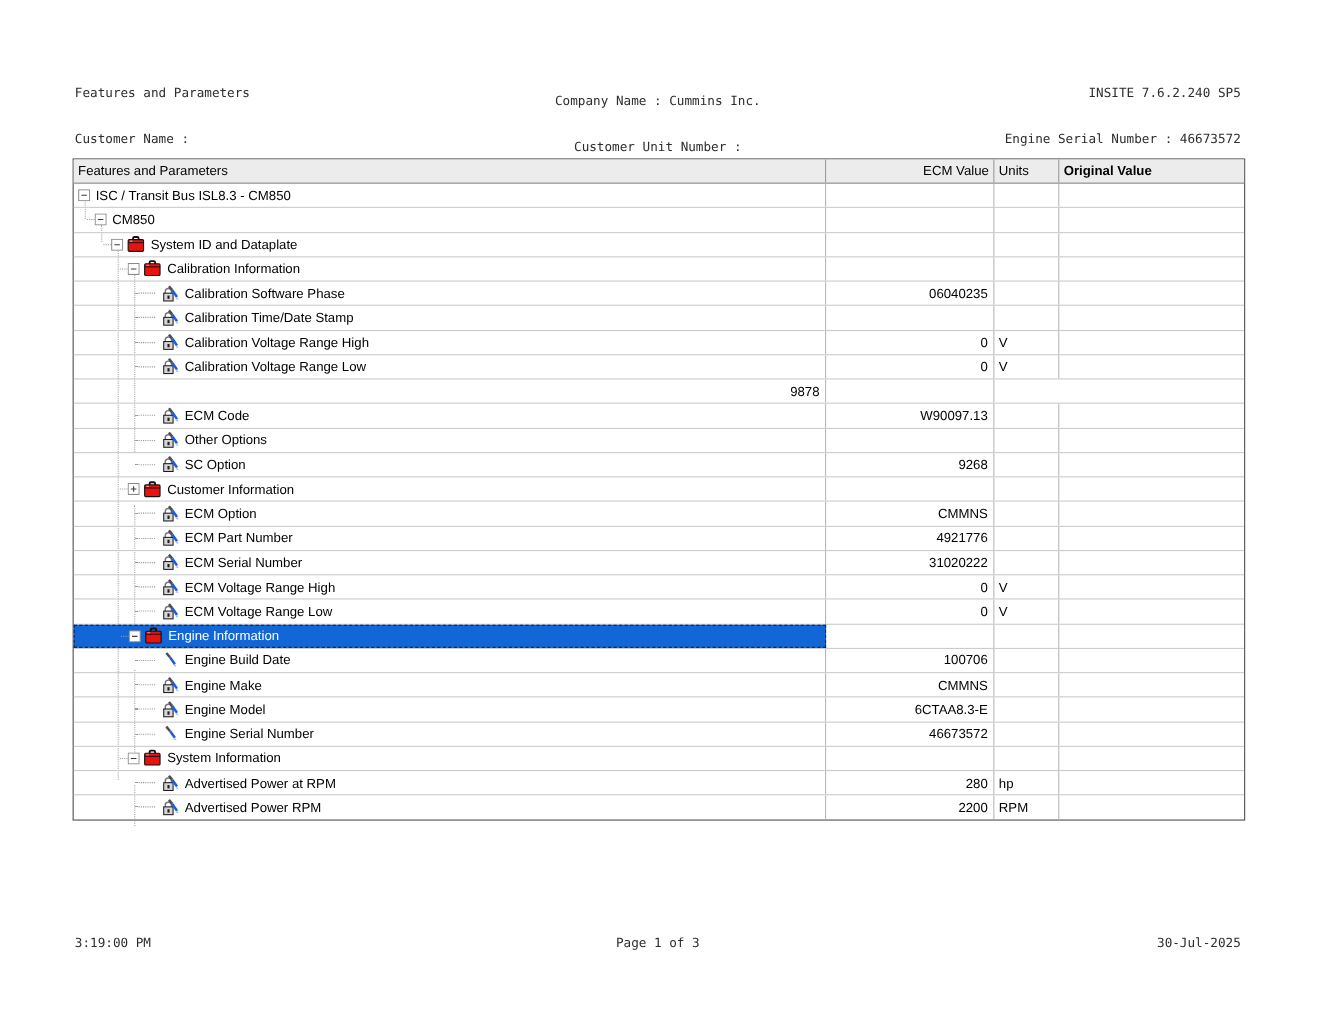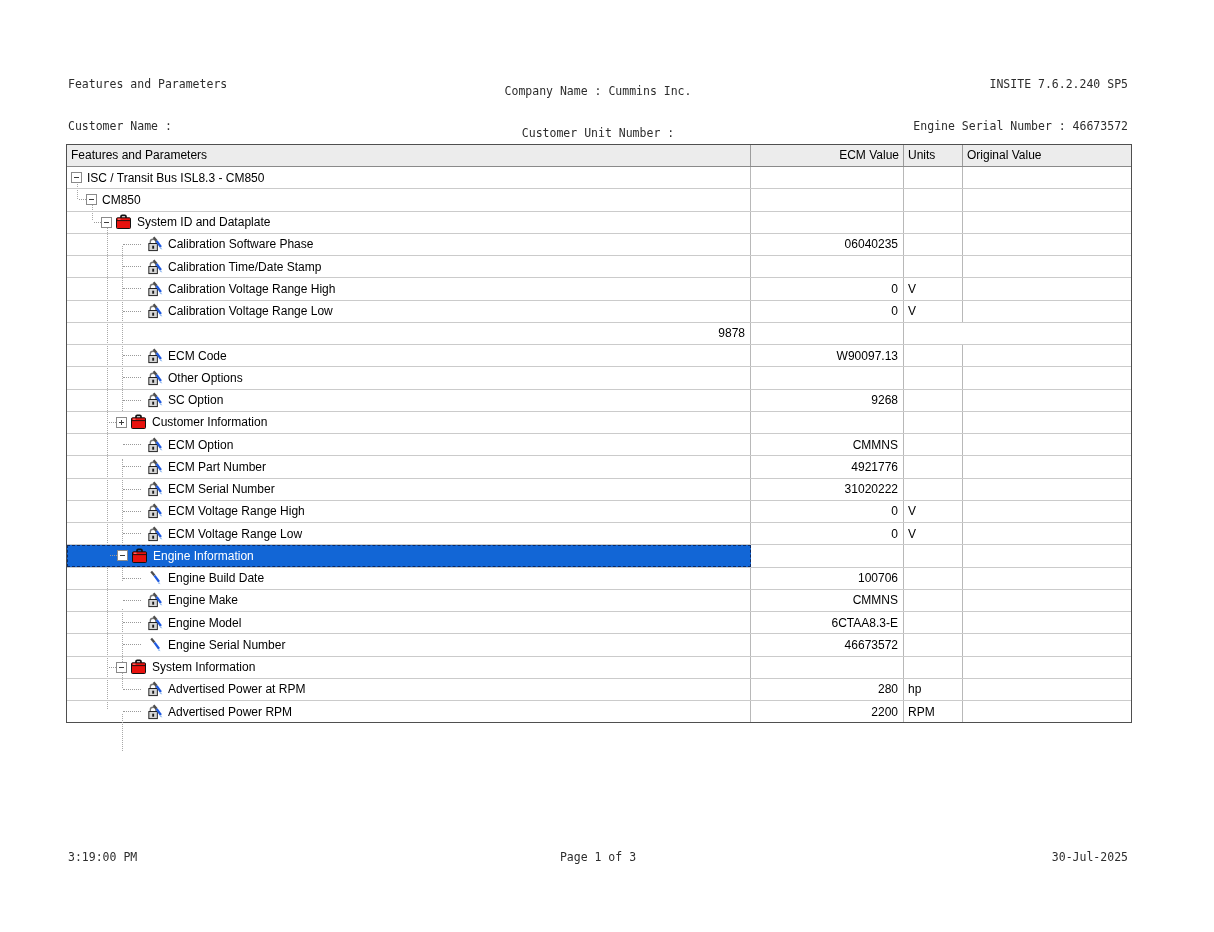--- a/index.html
+++ b/index.html
@@ -14,21 +14,21 @@
   #ftr-center{position:absolute;left:0;top:850px;width:1196px;text-align:center;}
   #ftr-right{position:absolute;right:86px;top:850px;text-align:right;}
 
   #table{position:absolute;left:66px;top:144px;width:1064px;border:1px solid #4f4f4f;
          background:#ffffff;}
   .hrow{display:grid;grid-template-columns:684px 153px 59px 168px;height:21px;
         background:#ececec;border-bottom:1px solid #8a8a8a;}
   .hcell{font-size:12px;color:#000;padding:3px 4px 0 4px;border-right:1px solid #9c9c9c;
          overflow:hidden;white-space:nowrap;}
   .hcell.h-val{text-align:right;}
-  .hcell:last-child{border-right:none;}
+  .hcell:last-child{border-right:none;font-weight:bold;}
 
   #tbody{position:relative;}
   #guides{position:absolute;left:0;top:0;width:684px;height:100%;z-index:0;}
   .vg{position:absolute;width:0;border-left:1px dotted #a8a8a8;}
 
   .row{display:grid;grid-template-columns:684px 153px 59px 168px;height:21.25px;
        border-bottom:1px solid #cbcbcb;position:relative;z-index:1;}
   .row:last-child{border-bottom:none;}
   .cell{border-right:1px solid #b8b8b8;overflow:hidden;display:flex;align-items:center;
         font-size:12px;color:#000;white-space:nowrap;}
@@ -128,386 +128,409 @@
               <line x1="3" y1="5.2" x2="5.5" y2="5.2" stroke="#ff8a86" stroke-width="1"></line>
             </svg>
           </span>
           <span class="tlabel">System ID and Dataplate</span>
         </div>
         <div class="cell c-val"></div>
         <div class="cell c-units"></div>
         <div class="cell c-orig"></div>
       </div>
       <div class="row">
-        <div class="cell c-tree" style="padding-left: 56px;">
-          <span class="stub"></span>
-          <span class="tico">
-            <svg width="17" height="16" viewBox="0 0 18 16">
-              <path d="M4.5 8 V5.8 Q4.5 3 7.5 3 Q10.5 3 10.5 5.8 V8" fill="none" stroke="#777" stroke-width="1.4"></path>
-              <rect x="3" y="7.5" width="9" height="7.5" fill="#d6d6d6" stroke="#1a1a1a"></rect>
-              <rect x="6.6" y="9.8" width="2" height="3.2" fill="#1a1a1a"></rect>
-              <line x1="8" y1="0.8" x2="11.2" y2="4.6" stroke="#4d4d4d" stroke-width="2.4"></line>
-              <line x1="11.2" y1="4.6" x2="15.8" y2="11.2" stroke="#1f5ae0" stroke-width="2.4"></line>
-              <path d="M15.8 11.2 l1.6 2.6 l-2.9 -0.9 z" fill="#9cc0f0"></path>
-            </svg>
-          </span>
-          <span class="tlabel">Calibration Software Phase</span>
-        </div>
-        <div class="cell c-val">06040235</div>
-        <div class="cell c-units"></div>
-        <div class="cell c-orig"></div>
-      </div>
-      <div class="row">
-        <div class="cell c-tree" style="padding-left: 56px;">
-          <span class="stub"></span>
-          <span class="tico">
-            <svg width="17" height="16" viewBox="0 0 18 16">
-              <path d="M4.5 8 V5.8 Q4.5 3 7.5 3 Q10.5 3 10.5 5.8 V8" fill="none" stroke="#777" stroke-width="1.4"></path>
-              <rect x="3" y="7.5" width="9" height="7.5" fill="#d6d6d6" stroke="#1a1a1a"></rect>
-              <rect x="6.6" y="9.8" width="2" height="3.2" fill="#1a1a1a"></rect>
-              <line x1="8" y1="0.8" x2="11.2" y2="4.6" stroke="#4d4d4d" stroke-width="2.4"></line>
-              <line x1="11.2" y1="4.6" x2="15.8" y2="11.2" stroke="#1f5ae0" stroke-width="2.4"></line>
-              <path d="M15.8 11.2 l1.6 2.6 l-2.9 -0.9 z" fill="#9cc0f0"></path>
-            </svg>
-          </span>
-          <span class="tlabel">Calibration Time/Date Stamp</span>
-        </div>
-        <div class="cell c-val"></div>
-        <div class="cell c-units"></div>
-        <div class="cell c-orig"></div>
-      </div>
-      <div class="row">
-        <div class="cell c-tree" style="padding-left: 56px;">
-          <span class="stub"></span>
-          <span class="tico">
-            <svg width="17" height="16" viewBox="0 0 18 16">
-              <path d="M4.5 8 V5.8 Q4.5 3 7.5 3 Q10.5 3 10.5 5.8 V8" fill="none" stroke="#777" stroke-width="1.4"></path>
-              <rect x="3" y="7.5" width="9" height="7.5" fill="#d6d6d6" stroke="#1a1a1a"></rect>
-              <rect x="6.6" y="9.8" width="2" height="3.2" fill="#1a1a1a"></rect>
-              <line x1="8" y1="0.8" x2="11.2" y2="4.6" stroke="#4d4d4d" stroke-width="2.4"></line>
-              <line x1="11.2" y1="4.6" x2="15.8" y2="11.2" stroke="#1f5ae0" stroke-width="2.4"></line>
-              <path d="M15.8 11.2 l1.6 2.6 l-2.9 -0.9 z" fill="#9cc0f0"></path>
-            </svg>
-          </span>
-          <span class="tlabel">Calibration Voltage Range High</span>
-        </div>
-        <div class="cell c-val">0</div>
-        <div class="cell c-units">V</div>
-        <div class="cell c-orig"></div>
-      </div>
-      <div class="row">
-        <div class="cell c-tree" style="padding-left: 56px;">
-          <span class="stub"></span>
-          <span class="tico">
-            <svg width="17" height="16" viewBox="0 0 18 16">
-              <path d="M4.5 8 V5.8 Q4.5 3 7.5 3 Q10.5 3 10.5 5.8 V8" fill="none" stroke="#777" stroke-width="1.4"></path>
-              <rect x="3" y="7.5" width="9" height="7.5" fill="#d6d6d6" stroke="#1a1a1a"></rect>
-              <rect x="6.6" y="9.8" width="2" height="3.2" fill="#1a1a1a"></rect>
-              <line x1="8" y1="0.8" x2="11.2" y2="4.6" stroke="#4d4d4d" stroke-width="2.4"></line>
-              <line x1="11.2" y1="4.6" x2="15.8" y2="11.2" stroke="#1f5ae0" stroke-width="2.4"></line>
-              <path d="M15.8 11.2 l1.6 2.6 l-2.9 -0.9 z" fill="#9cc0f0"></path>
-            </svg>
-          </span>
-          <span class="tlabel">Calibration Voltage Range Low</span>
-        </div>
-        <div class="cell c-val">0</div>
-        <div class="cell c-units">V</div>
-        <div class="cell c-orig"></div>
-      </div>
-      <div class="row">
-        <div class="cell c-val">9878</div>
-        <div class="cell c-units"></div>
-        <div class="cell c-orig"></div>
-      </div>
-      <div class="row">
-        <div class="cell c-tree" style="padding-left: 56px;">
-          <span class="stub"></span>
-          <span class="tico">
-            <svg width="17" height="16" viewBox="0 0 18 16">
-              <path d="M4.5 8 V5.8 Q4.5 3 7.5 3 Q10.5 3 10.5 5.8 V8" fill="none" stroke="#777" stroke-width="1.4"></path>
-              <rect x="3" y="7.5" width="9" height="7.5" fill="#d6d6d6" stroke="#1a1a1a"></rect>
-              <rect x="6.6" y="9.8" width="2" height="3.2" fill="#1a1a1a"></rect>
-              <line x1="8" y1="0.8" x2="11.2" y2="4.6" stroke="#4d4d4d" stroke-width="2.4"></line>
-              <line x1="11.2" y1="4.6" x2="15.8" y2="11.2" stroke="#1f5ae0" stroke-width="2.4"></line>
-              <path d="M15.8 11.2 l1.6 2.6 l-2.9 -0.9 z" fill="#9cc0f0"></path>
-            </svg>
-          </span>
-          <span class="tlabel">ECM Code</span>
-        </div>
-        <div class="cell c-val">W90097.13</div>
-        <div class="cell c-units"></div>
-        <div class="cell c-orig"></div>
-      </div>
-      <div class="row">
-        <div class="cell c-tree" style="padding-left: 56px;">
-          <span class="stub"></span>
-          <span class="tico">
-            <svg width="17" height="16" viewBox="0 0 18 16">
-              <path d="M4.5 8 V5.8 Q4.5 3 7.5 3 Q10.5 3 10.5 5.8 V8" fill="none" stroke="#777" stroke-width="1.4"></path>
-              <rect x="3" y="7.5" width="9" height="7.5" fill="#d6d6d6" stroke="#1a1a1a"></rect>
-              <rect x="6.6" y="9.8" width="2" height="3.2" fill="#1a1a1a"></rect>
-              <line x1="8" y1="0.8" x2="11.2" y2="4.6" stroke="#4d4d4d" stroke-width="2.4"></line>
-              <line x1="11.2" y1="4.6" x2="15.8" y2="11.2" stroke="#1f5ae0" stroke-width="2.4"></line>
-              <path d="M15.8 11.2 l1.6 2.6 l-2.9 -0.9 z" fill="#9cc0f0"></path>
-            </svg>
-          </span>
-          <span class="tlabel">Other Options</span>
-        </div>
-        <div class="cell c-val"></div>
-        <div class="cell c-units"></div>
-        <div class="cell c-orig"></div>
-      </div>
-      <div class="row">
-        <div class="cell c-tree" style="padding-left: 56px;">
-          <span class="stub"></span>
-          <span class="tico">
-            <svg width="17" height="16" viewBox="0 0 18 16">
-              <path d="M4.5 8 V5.8 Q4.5 3 7.5 3 Q10.5 3 10.5 5.8 V8" fill="none" stroke="#777" stroke-width="1.4"></path>
-              <rect x="3" y="7.5" width="9" height="7.5" fill="#d6d6d6" stroke="#1a1a1a"></rect>
-              <rect x="6.6" y="9.8" width="2" height="3.2" fill="#1a1a1a"></rect>
-              <line x1="8" y1="0.8" x2="11.2" y2="4.6" stroke="#4d4d4d" stroke-width="2.4"></line>
-              <line x1="11.2" y1="4.6" x2="15.8" y2="11.2" stroke="#1f5ae0" stroke-width="2.4"></line>
-              <path d="M15.8 11.2 l1.6 2.6 l-2.9 -0.9 z" fill="#9cc0f0"></path>
-            </svg>
-          </span>
-          <span class="tlabel">SC Option</span>
-        </div>
-        <div class="cell c-val">9268</div>
-        <div class="cell c-units"></div>
-        <div class="cell c-orig"></div>
-      </div>
-      <div class="row">
         <div class="cell c-tree" style="padding-left: 42px;">
           <span class="gstub"></span>
           <span class="xbox">
             <svg width="11" height="11" viewBox="0 0 11 11">
               <rect x="0.5" y="0.5" width="10" height="10" fill="#ffffff" stroke="#8a8a8a"></rect>
               <line x1="3" y1="5.5" x2="8" y2="5.5" stroke="#3c3c3c"></line>
-              <line x1="5.5" y1="3" x2="5.5" y2="8" stroke="#3c3c3c"></line>
             </svg>
           </span>
           <span class="tico">
             <svg width="17" height="16" viewBox="0 0 17 16">
               <path d="M6 4 V2.6 Q6 1.4 7.2 1.4 H9.8 Q11 1.4 11 2.6 V4" fill="none" stroke="#111" stroke-width="1.7"></path>
               <rect x="1.5" y="3.8" width="14" height="10.7" rx="1" fill="#e8120e" stroke="#111"></rect>
               <line x1="1.5" y1="6.6" x2="15.5" y2="6.6" stroke="#111" stroke-width="0.9"></line>
               <line x1="3" y1="5.2" x2="5.5" y2="5.2" stroke="#ff8a86" stroke-width="1"></line>
             </svg>
           </span>
-          <span class="tlabel">Customer Information</span>
-        </div>
-        <div class="cell c-val"></div>
-        <div class="cell c-units"></div>
-        <div class="cell c-orig"></div>
-      </div>
-      <div class="row">
-        <div class="cell c-tree" style="padding-left: 56px;">
-          <span class="stub"></span>
-          <span class="tico">
-            <svg width="17" height="16" viewBox="0 0 18 16">
-              <path d="M4.5 8 V5.8 Q4.5 3 7.5 3 Q10.5 3 10.5 5.8 V8" fill="none" stroke="#777" stroke-width="1.4"></path>
-              <rect x="3" y="7.5" width="9" height="7.5" fill="#d6d6d6" stroke="#1a1a1a"></rect>
-              <rect x="6.6" y="9.8" width="2" height="3.2" fill="#1a1a1a"></rect>
-              <line x1="8" y1="0.8" x2="11.2" y2="4.6" stroke="#4d4d4d" stroke-width="2.4"></line>
-              <line x1="11.2" y1="4.6" x2="15.8" y2="11.2" stroke="#1f5ae0" stroke-width="2.4"></line>
-              <path d="M15.8 11.2 l1.6 2.6 l-2.9 -0.9 z" fill="#9cc0f0"></path>
-            </svg>
-          </span>
-          <span class="tlabel">ECM Option</span>
-        </div>
-        <div class="cell c-val">CMMNS</div>
-        <div class="cell c-units"></div>
-        <div class="cell c-orig"></div>
-      </div>
-      <div class="row">
-        <div class="cell c-tree" style="padding-left: 56px;">
-          <span class="stub"></span>
-          <span class="tico">
-            <svg width="17" height="16" viewBox="0 0 18 16">
-              <path d="M4.5 8 V5.8 Q4.5 3 7.5 3 Q10.5 3 10.5 5.8 V8" fill="none" stroke="#777" stroke-width="1.4"></path>
-              <rect x="3" y="7.5" width="9" height="7.5" fill="#d6d6d6" stroke="#1a1a1a"></rect>
-              <rect x="6.6" y="9.8" width="2" height="3.2" fill="#1a1a1a"></rect>
-              <line x1="8" y1="0.8" x2="11.2" y2="4.6" stroke="#4d4d4d" stroke-width="2.4"></line>
-              <line x1="11.2" y1="4.6" x2="15.8" y2="11.2" stroke="#1f5ae0" stroke-width="2.4"></line>
-              <path d="M15.8 11.2 l1.6 2.6 l-2.9 -0.9 z" fill="#9cc0f0"></path>
-            </svg>
-          </span>
-          <span class="tlabel">ECM Part Number</span>
-        </div>
-        <div class="cell c-val">4921776</div>
-        <div class="cell c-units"></div>
-        <div class="cell c-orig"></div>
-      </div>
-      <div class="row">
-        <div class="cell c-tree" style="padding-left: 56px;">
-          <span class="stub"></span>
-          <span class="tico">
-            <svg width="17" height="16" viewBox="0 0 18 16">
-              <path d="M4.5 8 V5.8 Q4.5 3 7.5 3 Q10.5 3 10.5 5.8 V8" fill="none" stroke="#777" stroke-width="1.4"></path>
-              <rect x="3" y="7.5" width="9" height="7.5" fill="#d6d6d6" stroke="#1a1a1a"></rect>
-              <rect x="6.6" y="9.8" width="2" height="3.2" fill="#1a1a1a"></rect>
-              <line x1="8" y1="0.8" x2="11.2" y2="4.6" stroke="#4d4d4d" stroke-width="2.4"></line>
-              <line x1="11.2" y1="4.6" x2="15.8" y2="11.2" stroke="#1f5ae0" stroke-width="2.4"></line>
-              <path d="M15.8 11.2 l1.6 2.6 l-2.9 -0.9 z" fill="#9cc0f0"></path>
-            </svg>
-          </span>
-          <span class="tlabel">ECM Serial Number</span>
-        </div>
-        <div class="cell c-val">31020222</div>
-        <div class="cell c-units"></div>
-        <div class="cell c-orig"></div>
-      </div>
-      <div class="row">
-        <div class="cell c-tree" style="padding-left: 56px;">
-          <span class="stub"></span>
-          <span class="tico">
-            <svg width="17" height="16" viewBox="0 0 18 16">
-              <path d="M4.5 8 V5.8 Q4.5 3 7.5 3 Q10.5 3 10.5 5.8 V8" fill="none" stroke="#777" stroke-width="1.4"></path>
-              <rect x="3" y="7.5" width="9" height="7.5" fill="#d6d6d6" stroke="#1a1a1a"></rect>
-              <rect x="6.6" y="9.8" width="2" height="3.2" fill="#1a1a1a"></rect>
-              <line x1="8" y1="0.8" x2="11.2" y2="4.6" stroke="#4d4d4d" stroke-width="2.4"></line>
-              <line x1="11.2" y1="4.6" x2="15.8" y2="11.2" stroke="#1f5ae0" stroke-width="2.4"></line>
-              <path d="M15.8 11.2 l1.6 2.6 l-2.9 -0.9 z" fill="#9cc0f0"></path>
-            </svg>
-          </span>
-          <span class="tlabel">ECM Voltage Range High</span>
+          <span class="tlabel">Calibration Information</span>
+        </div>
+        <div class="cell c-val"></div>
+        <div class="cell c-units"></div>
+        <div class="cell c-orig"></div>
+      </div>
+      <div class="row">
+        <div class="cell c-tree" style="padding-left: 56px;">
+          <span class="stub"></span>
+          <span class="tico">
+            <svg width="17" height="16" viewBox="0 0 18 16">
+              <path d="M4.5 8 V5.8 Q4.5 3 7.5 3 Q10.5 3 10.5 5.8 V8" fill="none" stroke="#777" stroke-width="1.4"></path>
+              <rect x="3" y="7.5" width="9" height="7.5" fill="#d6d6d6" stroke="#1a1a1a"></rect>
+              <rect x="6.6" y="9.8" width="2" height="3.2" fill="#1a1a1a"></rect>
+              <line x1="8" y1="0.8" x2="11.2" y2="4.6" stroke="#4d4d4d" stroke-width="2.4"></line>
+              <line x1="11.2" y1="4.6" x2="15.8" y2="11.2" stroke="#1f5ae0" stroke-width="2.4"></line>
+              <path d="M15.8 11.2 l1.6 2.6 l-2.9 -0.9 z" fill="#9cc0f0"></path>
+            </svg>
+          </span>
+          <span class="tlabel">Calibration Software Phase</span>
+        </div>
+        <div class="cell c-val">06040235</div>
+        <div class="cell c-units"></div>
+        <div class="cell c-orig"></div>
+      </div>
+      <div class="row">
+        <div class="cell c-tree" style="padding-left: 56px;">
+          <span class="stub"></span>
+          <span class="tico">
+            <svg width="17" height="16" viewBox="0 0 18 16">
+              <path d="M4.5 8 V5.8 Q4.5 3 7.5 3 Q10.5 3 10.5 5.8 V8" fill="none" stroke="#777" stroke-width="1.4"></path>
+              <rect x="3" y="7.5" width="9" height="7.5" fill="#d6d6d6" stroke="#1a1a1a"></rect>
+              <rect x="6.6" y="9.8" width="2" height="3.2" fill="#1a1a1a"></rect>
+              <line x1="8" y1="0.8" x2="11.2" y2="4.6" stroke="#4d4d4d" stroke-width="2.4"></line>
+              <line x1="11.2" y1="4.6" x2="15.8" y2="11.2" stroke="#1f5ae0" stroke-width="2.4"></line>
+              <path d="M15.8 11.2 l1.6 2.6 l-2.9 -0.9 z" fill="#9cc0f0"></path>
+            </svg>
+          </span>
+          <span class="tlabel">Calibration Time/Date Stamp</span>
+        </div>
+        <div class="cell c-val"></div>
+        <div class="cell c-units"></div>
+        <div class="cell c-orig"></div>
+      </div>
+      <div class="row">
+        <div class="cell c-tree" style="padding-left: 56px;">
+          <span class="stub"></span>
+          <span class="tico">
+            <svg width="17" height="16" viewBox="0 0 18 16">
+              <path d="M4.5 8 V5.8 Q4.5 3 7.5 3 Q10.5 3 10.5 5.8 V8" fill="none" stroke="#777" stroke-width="1.4"></path>
+              <rect x="3" y="7.5" width="9" height="7.5" fill="#d6d6d6" stroke="#1a1a1a"></rect>
+              <rect x="6.6" y="9.8" width="2" height="3.2" fill="#1a1a1a"></rect>
+              <line x1="8" y1="0.8" x2="11.2" y2="4.6" stroke="#4d4d4d" stroke-width="2.4"></line>
+              <line x1="11.2" y1="4.6" x2="15.8" y2="11.2" stroke="#1f5ae0" stroke-width="2.4"></line>
+              <path d="M15.8 11.2 l1.6 2.6 l-2.9 -0.9 z" fill="#9cc0f0"></path>
+            </svg>
+          </span>
+          <span class="tlabel">Calibration Voltage Range High</span>
         </div>
         <div class="cell c-val">0</div>
         <div class="cell c-units">V</div>
         <div class="cell c-orig"></div>
       </div>
       <div class="row">
         <div class="cell c-tree" style="padding-left: 56px;">
           <span class="stub"></span>
           <span class="tico">
             <svg width="17" height="16" viewBox="0 0 18 16">
               <path d="M4.5 8 V5.8 Q4.5 3 7.5 3 Q10.5 3 10.5 5.8 V8" fill="none" stroke="#777" stroke-width="1.4"></path>
               <rect x="3" y="7.5" width="9" height="7.5" fill="#d6d6d6" stroke="#1a1a1a"></rect>
               <rect x="6.6" y="9.8" width="2" height="3.2" fill="#1a1a1a"></rect>
               <line x1="8" y1="0.8" x2="11.2" y2="4.6" stroke="#4d4d4d" stroke-width="2.4"></line>
               <line x1="11.2" y1="4.6" x2="15.8" y2="11.2" stroke="#1f5ae0" stroke-width="2.4"></line>
               <path d="M15.8 11.2 l1.6 2.6 l-2.9 -0.9 z" fill="#9cc0f0"></path>
             </svg>
           </span>
-          <span class="tlabel">ECM Voltage Range Low</span>
+          <span class="tlabel">Calibration Voltage Range Low</span>
         </div>
         <div class="cell c-val">0</div>
         <div class="cell c-units">V</div>
         <div class="cell c-orig"></div>
       </div>
-      <div class="row sel">
+      <div class="row">
+        <div class="cell c-val">9878</div>
+        <div class="cell c-units"></div>
+        <div class="cell c-orig"></div>
+      </div>
+      <div class="row">
+        <div class="cell c-tree" style="padding-left: 56px;">
+          <span class="stub"></span>
+          <span class="tico">
+            <svg width="17" height="16" viewBox="0 0 18 16">
+              <path d="M4.5 8 V5.8 Q4.5 3 7.5 3 Q10.5 3 10.5 5.8 V8" fill="none" stroke="#777" stroke-width="1.4"></path>
+              <rect x="3" y="7.5" width="9" height="7.5" fill="#d6d6d6" stroke="#1a1a1a"></rect>
+              <rect x="6.6" y="9.8" width="2" height="3.2" fill="#1a1a1a"></rect>
+              <line x1="8" y1="0.8" x2="11.2" y2="4.6" stroke="#4d4d4d" stroke-width="2.4"></line>
+              <line x1="11.2" y1="4.6" x2="15.8" y2="11.2" stroke="#1f5ae0" stroke-width="2.4"></line>
+              <path d="M15.8 11.2 l1.6 2.6 l-2.9 -0.9 z" fill="#9cc0f0"></path>
+            </svg>
+          </span>
+          <span class="tlabel">ECM Code</span>
+        </div>
+        <div class="cell c-val">W90097.13</div>
+        <div class="cell c-units"></div>
+        <div class="cell c-orig"></div>
+      </div>
+      <div class="row">
+        <div class="cell c-tree" style="padding-left: 56px;">
+          <span class="stub"></span>
+          <span class="tico">
+            <svg width="17" height="16" viewBox="0 0 18 16">
+              <path d="M4.5 8 V5.8 Q4.5 3 7.5 3 Q10.5 3 10.5 5.8 V8" fill="none" stroke="#777" stroke-width="1.4"></path>
+              <rect x="3" y="7.5" width="9" height="7.5" fill="#d6d6d6" stroke="#1a1a1a"></rect>
+              <rect x="6.6" y="9.8" width="2" height="3.2" fill="#1a1a1a"></rect>
+              <line x1="8" y1="0.8" x2="11.2" y2="4.6" stroke="#4d4d4d" stroke-width="2.4"></line>
+              <line x1="11.2" y1="4.6" x2="15.8" y2="11.2" stroke="#1f5ae0" stroke-width="2.4"></line>
+              <path d="M15.8 11.2 l1.6 2.6 l-2.9 -0.9 z" fill="#9cc0f0"></path>
+            </svg>
+          </span>
+          <span class="tlabel">Other Options</span>
+        </div>
+        <div class="cell c-val"></div>
+        <div class="cell c-units"></div>
+        <div class="cell c-orig"></div>
+      </div>
+      <div class="row">
+        <div class="cell c-tree" style="padding-left: 56px;">
+          <span class="stub"></span>
+          <span class="tico">
+            <svg width="17" height="16" viewBox="0 0 18 16">
+              <path d="M4.5 8 V5.8 Q4.5 3 7.5 3 Q10.5 3 10.5 5.8 V8" fill="none" stroke="#777" stroke-width="1.4"></path>
+              <rect x="3" y="7.5" width="9" height="7.5" fill="#d6d6d6" stroke="#1a1a1a"></rect>
+              <rect x="6.6" y="9.8" width="2" height="3.2" fill="#1a1a1a"></rect>
+              <line x1="8" y1="0.8" x2="11.2" y2="4.6" stroke="#4d4d4d" stroke-width="2.4"></line>
+              <line x1="11.2" y1="4.6" x2="15.8" y2="11.2" stroke="#1f5ae0" stroke-width="2.4"></line>
+              <path d="M15.8 11.2 l1.6 2.6 l-2.9 -0.9 z" fill="#9cc0f0"></path>
+            </svg>
+          </span>
+          <span class="tlabel">SC Option</span>
+        </div>
+        <div class="cell c-val">9268</div>
+        <div class="cell c-units"></div>
+        <div class="cell c-orig"></div>
+      </div>
+      <div class="row">
         <div class="cell c-tree" style="padding-left: 42px;">
           <span class="gstub"></span>
           <span class="xbox">
             <svg width="11" height="11" viewBox="0 0 11 11">
               <rect x="0.5" y="0.5" width="10" height="10" fill="#ffffff" stroke="#8a8a8a"></rect>
               <line x1="3" y1="5.5" x2="8" y2="5.5" stroke="#3c3c3c"></line>
+              <line x1="5.5" y1="3" x2="5.5" y2="8" stroke="#3c3c3c"></line>
             </svg>
           </span>
           <span class="tico">
             <svg width="17" height="16" viewBox="0 0 17 16">
               <path d="M6 4 V2.6 Q6 1.4 7.2 1.4 H9.8 Q11 1.4 11 2.6 V4" fill="none" stroke="#111" stroke-width="1.7"></path>
               <rect x="1.5" y="3.8" width="14" height="10.7" rx="1" fill="#e8120e" stroke="#111"></rect>
               <line x1="1.5" y1="6.6" x2="15.5" y2="6.6" stroke="#111" stroke-width="0.9"></line>
               <line x1="3" y1="5.2" x2="5.5" y2="5.2" stroke="#ff8a86" stroke-width="1"></line>
             </svg>
           </span>
-          <span class="tlabel">Engine Information</span>
-        </div>
-        <div class="cell c-val"></div>
-        <div class="cell c-units"></div>
-        <div class="cell c-orig"></div>
-      </div>
-      <div class="row">
-        <div class="cell c-tree" style="padding-left: 56px;">
-          <span class="stub"></span>
-          <span class="tico">
-            <svg width="17" height="16" viewBox="0 0 18 16">
-              <line x1="5.5" y1="1.2" x2="9" y2="5.4" stroke="#4d4d4d" stroke-width="2.4"></line>
-              <line x1="9" y1="5.4" x2="13.8" y2="12" stroke="#1f5ae0" stroke-width="2.4"></line>
-              <path d="M13.8 12 l1.6 2.6 l-2.9 -0.9 z" fill="#9cc0f0"></path>
-            </svg>
-          </span>
-          <span class="tlabel">Engine Build Date</span>
-        </div>
-        <div class="cell c-val">100706</div>
-        <div class="cell c-units"></div>
-        <div class="cell c-orig"></div>
-      </div>
-      <div class="row">
-        <div class="cell c-tree" style="padding-left: 56px;">
-          <span class="stub"></span>
-          <span class="tico">
-            <svg width="17" height="16" viewBox="0 0 18 16">
-              <path d="M4.5 8 V5.8 Q4.5 3 7.5 3 Q10.5 3 10.5 5.8 V8" fill="none" stroke="#777" stroke-width="1.4"></path>
-              <rect x="3" y="7.5" width="9" height="7.5" fill="#d6d6d6" stroke="#1a1a1a"></rect>
-              <rect x="6.6" y="9.8" width="2" height="3.2" fill="#1a1a1a"></rect>
-              <line x1="8" y1="0.8" x2="11.2" y2="4.6" stroke="#4d4d4d" stroke-width="2.4"></line>
-              <line x1="11.2" y1="4.6" x2="15.8" y2="11.2" stroke="#1f5ae0" stroke-width="2.4"></line>
-              <path d="M15.8 11.2 l1.6 2.6 l-2.9 -0.9 z" fill="#9cc0f0"></path>
-            </svg>
-          </span>
-          <span class="tlabel">Engine Make</span>
+          <span class="tlabel">Customer Information</span>
+        </div>
+        <div class="cell c-val"></div>
+        <div class="cell c-units"></div>
+        <div class="cell c-orig"></div>
+      </div>
+      <div class="row">
+        <div class="cell c-tree" style="padding-left: 56px;">
+          <span class="stub"></span>
+          <span class="tico">
+            <svg width="17" height="16" viewBox="0 0 18 16">
+              <path d="M4.5 8 V5.8 Q4.5 3 7.5 3 Q10.5 3 10.5 5.8 V8" fill="none" stroke="#777" stroke-width="1.4"></path>
+              <rect x="3" y="7.5" width="9" height="7.5" fill="#d6d6d6" stroke="#1a1a1a"></rect>
+              <rect x="6.6" y="9.8" width="2" height="3.2" fill="#1a1a1a"></rect>
+              <line x1="8" y1="0.8" x2="11.2" y2="4.6" stroke="#4d4d4d" stroke-width="2.4"></line>
+              <line x1="11.2" y1="4.6" x2="15.8" y2="11.2" stroke="#1f5ae0" stroke-width="2.4"></line>
+              <path d="M15.8 11.2 l1.6 2.6 l-2.9 -0.9 z" fill="#9cc0f0"></path>
+            </svg>
+          </span>
+          <span class="tlabel">ECM Option</span>
         </div>
         <div class="cell c-val">CMMNS</div>
         <div class="cell c-units"></div>
         <div class="cell c-orig"></div>
       </div>
       <div class="row">
         <div class="cell c-tree" style="padding-left: 56px;">
           <span class="stub"></span>
           <span class="tico">
             <svg width="17" height="16" viewBox="0 0 18 16">
               <path d="M4.5 8 V5.8 Q4.5 3 7.5 3 Q10.5 3 10.5 5.8 V8" fill="none" stroke="#777" stroke-width="1.4"></path>
               <rect x="3" y="7.5" width="9" height="7.5" fill="#d6d6d6" stroke="#1a1a1a"></rect>
               <rect x="6.6" y="9.8" width="2" height="3.2" fill="#1a1a1a"></rect>
               <line x1="8" y1="0.8" x2="11.2" y2="4.6" stroke="#4d4d4d" stroke-width="2.4"></line>
               <line x1="11.2" y1="4.6" x2="15.8" y2="11.2" stroke="#1f5ae0" stroke-width="2.4"></line>
               <path d="M15.8 11.2 l1.6 2.6 l-2.9 -0.9 z" fill="#9cc0f0"></path>
             </svg>
           </span>
-          <span class="tlabel">Engine Model</span>
-        </div>
-        <div class="cell c-val">6CTAA8.3-E</div>
-        <div class="cell c-units"></div>
-        <div class="cell c-orig"></div>
-      </div>
-      <div class="row">
-        <div class="cell c-tree" style="padding-left: 56px;">
-          <span class="stub"></span>
-          <span class="tico">
-            <svg width="17" height="16" viewBox="0 0 18 16">
-              <line x1="5.5" y1="1.2" x2="9" y2="5.4" stroke="#4d4d4d" stroke-width="2.4"></line>
-              <line x1="9" y1="5.4" x2="13.8" y2="12" stroke="#1f5ae0" stroke-width="2.4"></line>
-              <path d="M13.8 12 l1.6 2.6 l-2.9 -0.9 z" fill="#9cc0f0"></path>
-            </svg>
-          </span>
-          <span class="tlabel">Engine Serial Number</span>
-        </div>
-        <div class="cell c-val">46673572</div>
-        <div class="cell c-units"></div>
-        <div class="cell c-orig"></div>
-      </div>
-      <div class="row">
+          <span class="tlabel">ECM Part Number</span>
+        </div>
+        <div class="cell c-val">4921776</div>
+        <div class="cell c-units"></div>
+        <div class="cell c-orig"></div>
+      </div>
+      <div class="row">
+        <div class="cell c-tree" style="padding-left: 56px;">
+          <span class="stub"></span>
+          <span class="tico">
+            <svg width="17" height="16" viewBox="0 0 18 16">
+              <path d="M4.5 8 V5.8 Q4.5 3 7.5 3 Q10.5 3 10.5 5.8 V8" fill="none" stroke="#777" stroke-width="1.4"></path>
+              <rect x="3" y="7.5" width="9" height="7.5" fill="#d6d6d6" stroke="#1a1a1a"></rect>
+              <rect x="6.6" y="9.8" width="2" height="3.2" fill="#1a1a1a"></rect>
+              <line x1="8" y1="0.8" x2="11.2" y2="4.6" stroke="#4d4d4d" stroke-width="2.4"></line>
+              <line x1="11.2" y1="4.6" x2="15.8" y2="11.2" stroke="#1f5ae0" stroke-width="2.4"></line>
+              <path d="M15.8 11.2 l1.6 2.6 l-2.9 -0.9 z" fill="#9cc0f0"></path>
+            </svg>
+          </span>
+          <span class="tlabel">ECM Serial Number</span>
+        </div>
+        <div class="cell c-val">31020222</div>
+        <div class="cell c-units"></div>
+        <div class="cell c-orig"></div>
+      </div>
+      <div class="row">
+        <div class="cell c-tree" style="padding-left: 56px;">
+          <span class="stub"></span>
+          <span class="tico">
+            <svg width="17" height="16" viewBox="0 0 18 16">
+              <path d="M4.5 8 V5.8 Q4.5 3 7.5 3 Q10.5 3 10.5 5.8 V8" fill="none" stroke="#777" stroke-width="1.4"></path>
+              <rect x="3" y="7.5" width="9" height="7.5" fill="#d6d6d6" stroke="#1a1a1a"></rect>
+              <rect x="6.6" y="9.8" width="2" height="3.2" fill="#1a1a1a"></rect>
+              <line x1="8" y1="0.8" x2="11.2" y2="4.6" stroke="#4d4d4d" stroke-width="2.4"></line>
+              <line x1="11.2" y1="4.6" x2="15.8" y2="11.2" stroke="#1f5ae0" stroke-width="2.4"></line>
+              <path d="M15.8 11.2 l1.6 2.6 l-2.9 -0.9 z" fill="#9cc0f0"></path>
+            </svg>
+          </span>
+          <span class="tlabel">ECM Voltage Range High</span>
+        </div>
+        <div class="cell c-val">0</div>
+        <div class="cell c-units">V</div>
+        <div class="cell c-orig"></div>
+      </div>
+      <div class="row">
+        <div class="cell c-tree" style="padding-left: 56px;">
+          <span class="stub"></span>
+          <span class="tico">
+            <svg width="17" height="16" viewBox="0 0 18 16">
+              <path d="M4.5 8 V5.8 Q4.5 3 7.5 3 Q10.5 3 10.5 5.8 V8" fill="none" stroke="#777" stroke-width="1.4"></path>
+              <rect x="3" y="7.5" width="9" height="7.5" fill="#d6d6d6" stroke="#1a1a1a"></rect>
+              <rect x="6.6" y="9.8" width="2" height="3.2" fill="#1a1a1a"></rect>
+              <line x1="8" y1="0.8" x2="11.2" y2="4.6" stroke="#4d4d4d" stroke-width="2.4"></line>
+              <line x1="11.2" y1="4.6" x2="15.8" y2="11.2" stroke="#1f5ae0" stroke-width="2.4"></line>
+              <path d="M15.8 11.2 l1.6 2.6 l-2.9 -0.9 z" fill="#9cc0f0"></path>
+            </svg>
+          </span>
+          <span class="tlabel">ECM Voltage Range Low</span>
+        </div>
+        <div class="cell c-val">0</div>
+        <div class="cell c-units">V</div>
+        <div class="cell c-orig"></div>
+      </div>
+      <div class="row sel">
         <div class="cell c-tree" style="padding-left: 42px;">
           <span class="gstub"></span>
           <span class="xbox">
             <svg width="11" height="11" viewBox="0 0 11 11">
               <rect x="0.5" y="0.5" width="10" height="10" fill="#ffffff" stroke="#8a8a8a"></rect>
               <line x1="3" y1="5.5" x2="8" y2="5.5" stroke="#3c3c3c"></line>
             </svg>
           </span>
           <span class="tico">
             <svg width="17" height="16" viewBox="0 0 17 16">
               <path d="M6 4 V2.6 Q6 1.4 7.2 1.4 H9.8 Q11 1.4 11 2.6 V4" fill="none" stroke="#111" stroke-width="1.7"></path>
               <rect x="1.5" y="3.8" width="14" height="10.7" rx="1" fill="#e8120e" stroke="#111"></rect>
               <line x1="1.5" y1="6.6" x2="15.5" y2="6.6" stroke="#111" stroke-width="0.9"></line>
               <line x1="3" y1="5.2" x2="5.5" y2="5.2" stroke="#ff8a86" stroke-width="1"></line>
             </svg>
           </span>
+          <span class="tlabel">Engine Information</span>
+        </div>
+        <div class="cell c-val"></div>
+        <div class="cell c-units"></div>
+        <div class="cell c-orig"></div>
+      </div>
+      <div class="row">
+        <div class="cell c-tree" style="padding-left: 56px;">
+          <span class="stub"></span>
+          <span class="tico">
+            <svg width="17" height="16" viewBox="0 0 18 16">
+              <line x1="5.5" y1="1.2" x2="9" y2="5.4" stroke="#4d4d4d" stroke-width="2.4"></line>
+              <line x1="9" y1="5.4" x2="13.8" y2="12" stroke="#1f5ae0" stroke-width="2.4"></line>
+              <path d="M13.8 12 l1.6 2.6 l-2.9 -0.9 z" fill="#9cc0f0"></path>
+            </svg>
+          </span>
+          <span class="tlabel">Engine Build Date</span>
+        </div>
+        <div class="cell c-val">100706</div>
+        <div class="cell c-units"></div>
+        <div class="cell c-orig"></div>
+      </div>
+      <div class="row">
+        <div class="cell c-tree" style="padding-left: 56px;">
+          <span class="stub"></span>
+          <span class="tico">
+            <svg width="17" height="16" viewBox="0 0 18 16">
+              <path d="M4.5 8 V5.8 Q4.5 3 7.5 3 Q10.5 3 10.5 5.8 V8" fill="none" stroke="#777" stroke-width="1.4"></path>
+              <rect x="3" y="7.5" width="9" height="7.5" fill="#d6d6d6" stroke="#1a1a1a"></rect>
+              <rect x="6.6" y="9.8" width="2" height="3.2" fill="#1a1a1a"></rect>
+              <line x1="8" y1="0.8" x2="11.2" y2="4.6" stroke="#4d4d4d" stroke-width="2.4"></line>
+              <line x1="11.2" y1="4.6" x2="15.8" y2="11.2" stroke="#1f5ae0" stroke-width="2.4"></line>
+              <path d="M15.8 11.2 l1.6 2.6 l-2.9 -0.9 z" fill="#9cc0f0"></path>
+            </svg>
+          </span>
+          <span class="tlabel">Engine Make</span>
+        </div>
+        <div class="cell c-val">CMMNS</div>
+        <div class="cell c-units"></div>
+        <div class="cell c-orig"></div>
+      </div>
+      <div class="row">
+        <div class="cell c-tree" style="padding-left: 56px;">
+          <span class="stub"></span>
+          <span class="tico">
+            <svg width="17" height="16" viewBox="0 0 18 16">
+              <path d="M4.5 8 V5.8 Q4.5 3 7.5 3 Q10.5 3 10.5 5.8 V8" fill="none" stroke="#777" stroke-width="1.4"></path>
+              <rect x="3" y="7.5" width="9" height="7.5" fill="#d6d6d6" stroke="#1a1a1a"></rect>
+              <rect x="6.6" y="9.8" width="2" height="3.2" fill="#1a1a1a"></rect>
+              <line x1="8" y1="0.8" x2="11.2" y2="4.6" stroke="#4d4d4d" stroke-width="2.4"></line>
+              <line x1="11.2" y1="4.6" x2="15.8" y2="11.2" stroke="#1f5ae0" stroke-width="2.4"></line>
+              <path d="M15.8 11.2 l1.6 2.6 l-2.9 -0.9 z" fill="#9cc0f0"></path>
+            </svg>
+          </span>
+          <span class="tlabel">Engine Model</span>
+        </div>
+        <div class="cell c-val">6CTAA8.3-E</div>
+        <div class="cell c-units"></div>
+        <div class="cell c-orig"></div>
+      </div>
+      <div class="row">
+        <div class="cell c-tree" style="padding-left: 56px;">
+          <span class="stub"></span>
+          <span class="tico">
+            <svg width="17" height="16" viewBox="0 0 18 16">
+              <line x1="5.5" y1="1.2" x2="9" y2="5.4" stroke="#4d4d4d" stroke-width="2.4"></line>
+              <line x1="9" y1="5.4" x2="13.8" y2="12" stroke="#1f5ae0" stroke-width="2.4"></line>
+              <path d="M13.8 12 l1.6 2.6 l-2.9 -0.9 z" fill="#9cc0f0"></path>
+            </svg>
+          </span>
+          <span class="tlabel">Engine Serial Number</span>
+        </div>
+        <div class="cell c-val">46673572</div>
+        <div class="cell c-units"></div>
+        <div class="cell c-orig"></div>
+      </div>
+      <div class="row">
+        <div class="cell c-tree" style="padding-left: 42px;">
+          <span class="gstub"></span>
+          <span class="xbox">
+            <svg width="11" height="11" viewBox="0 0 11 11">
+              <rect x="0.5" y="0.5" width="10" height="10" fill="#ffffff" stroke="#8a8a8a"></rect>
+              <line x1="3" y1="5.5" x2="8" y2="5.5" stroke="#3c3c3c"></line>
+            </svg>
+          </span>
+          <span class="tico">
+            <svg width="17" height="16" viewBox="0 0 17 16">
+              <path d="M6 4 V2.6 Q6 1.4 7.2 1.4 H9.8 Q11 1.4 11 2.6 V4" fill="none" stroke="#111" stroke-width="1.7"></path>
+              <rect x="1.5" y="3.8" width="14" height="10.7" rx="1" fill="#e8120e" stroke="#111"></rect>
+              <line x1="1.5" y1="6.6" x2="15.5" y2="6.6" stroke="#111" stroke-width="0.9"></line>
+              <line x1="3" y1="5.2" x2="5.5" y2="5.2" stroke="#ff8a86" stroke-width="1"></line>
+            </svg>
+          </span>
           <span class="tlabel">System Information</span>
         </div>
         <div class="cell c-val"></div>
         <div class="cell c-units"></div>
         <div class="cell c-orig"></div>
       </div>
       <div class="row">
         <div class="cell c-tree" style="padding-left: 56px;">
           <span class="stub"></span>
           <span class="tico">

